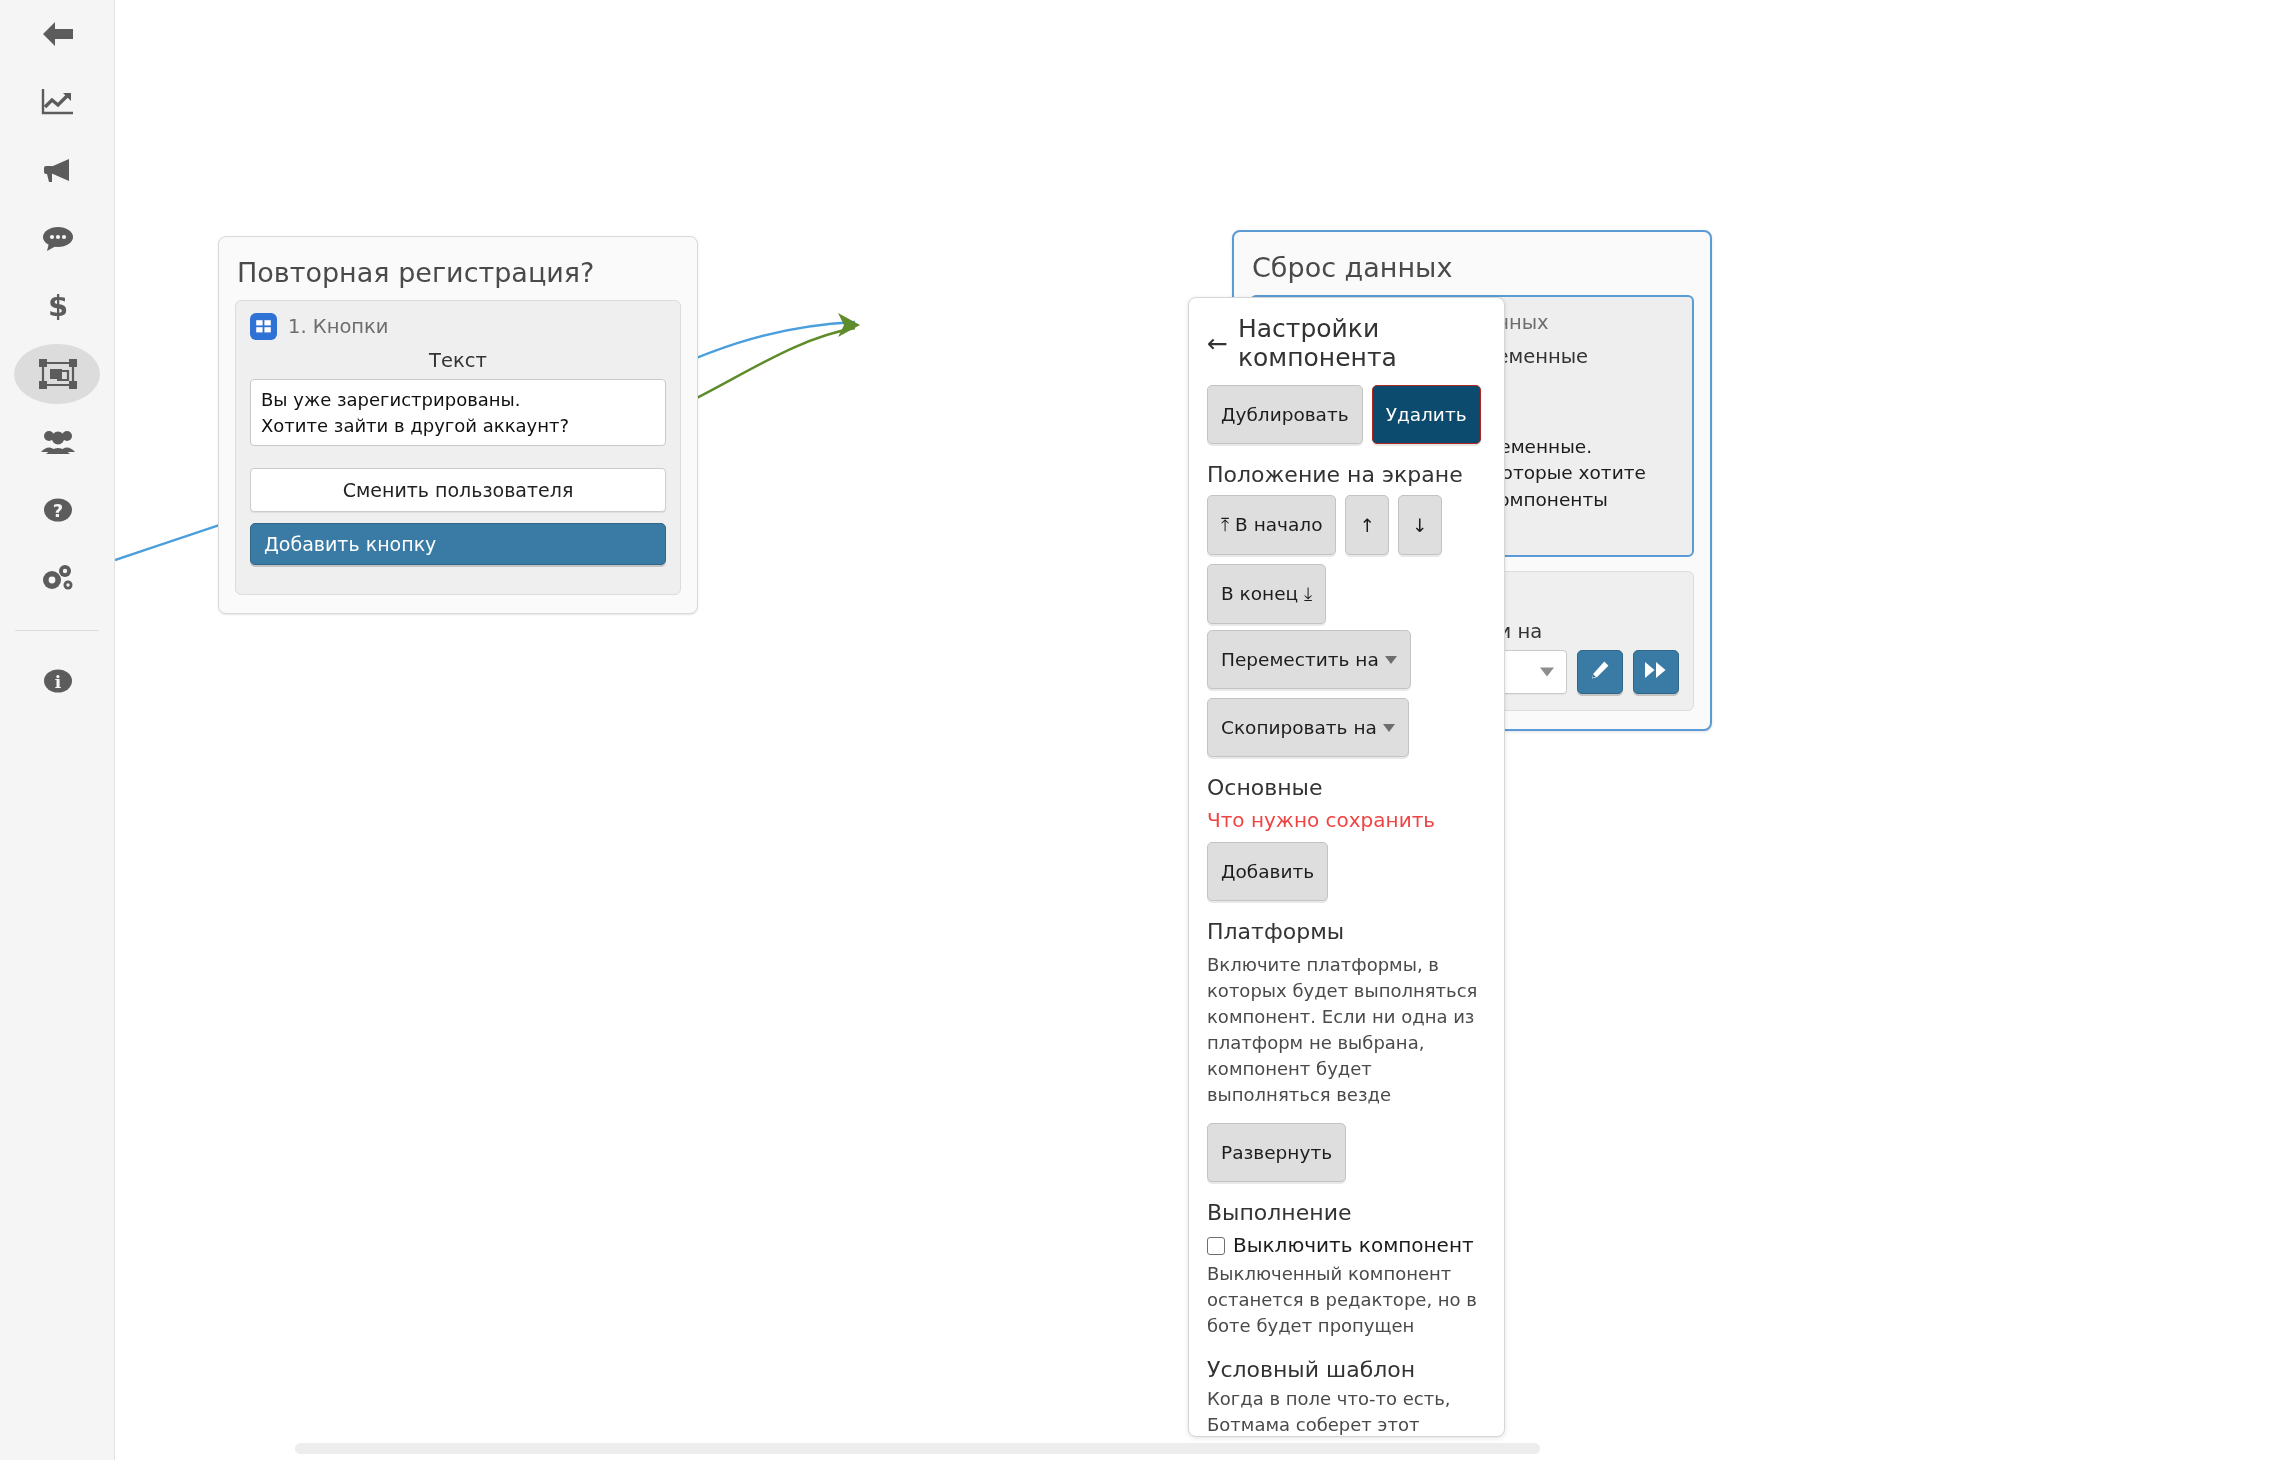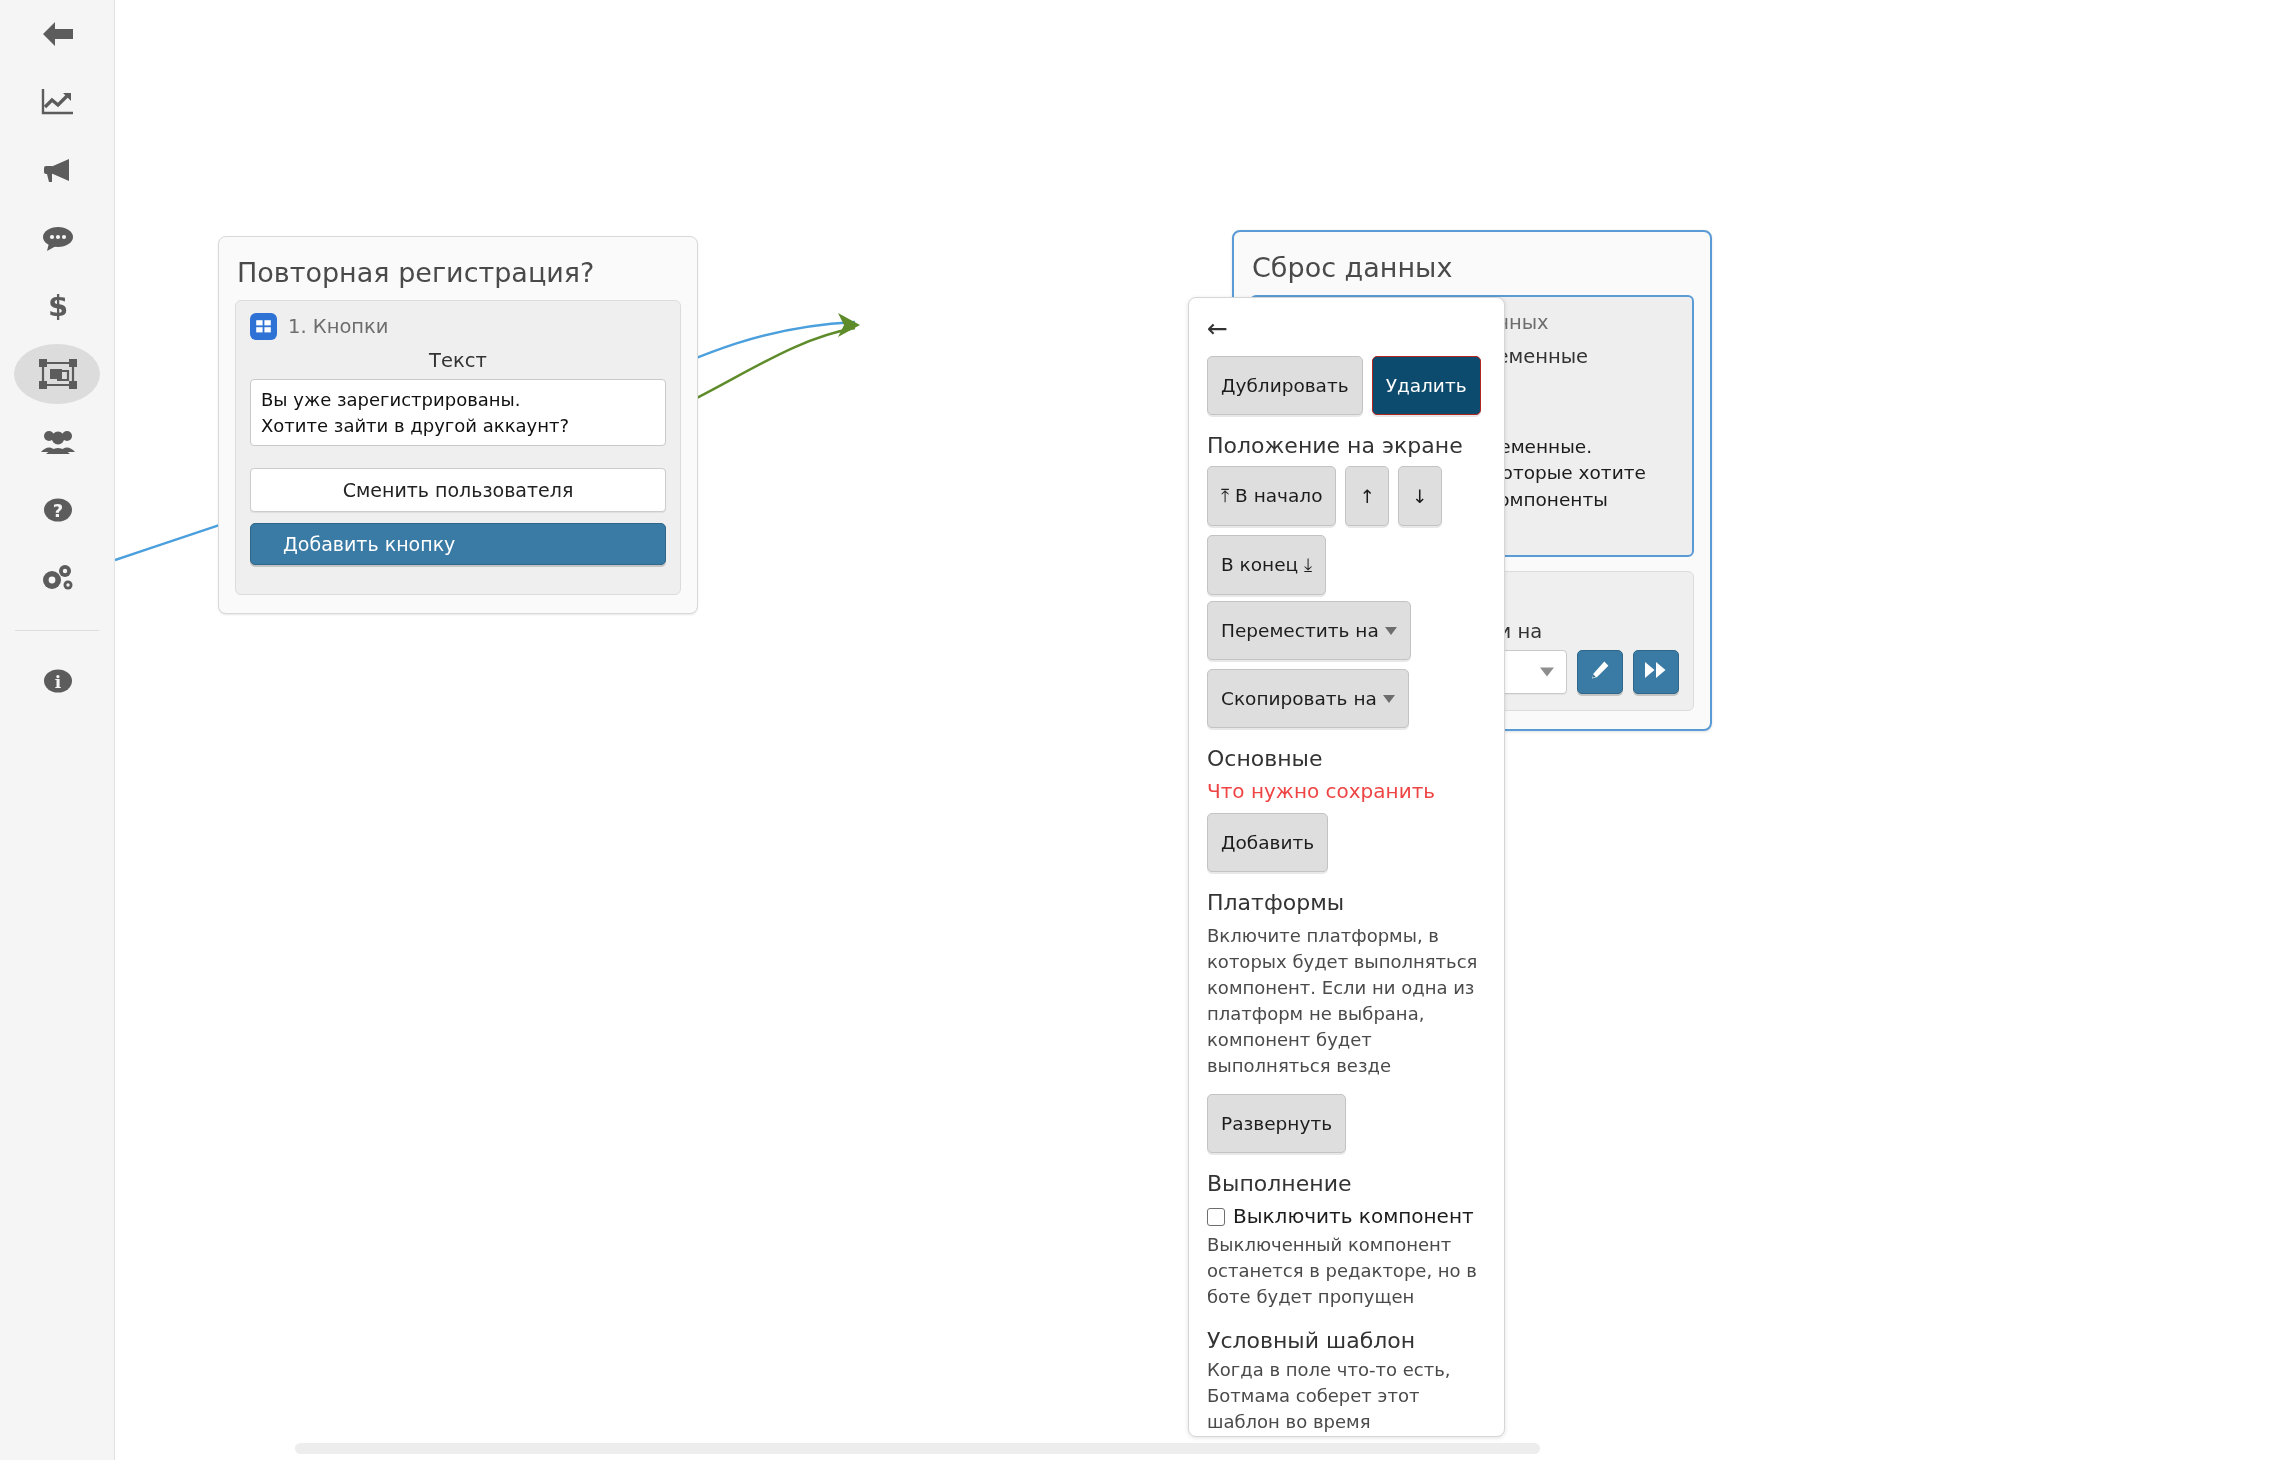--- a/index.html
+++ b/index.html
@@ -112,21 +112,21 @@
   .wide-button {
     display: block; width: 100%;
     background: #ffffff; border: 1px solid #cccccc; border-radius: 4px;
     padding: 10px 8px; font-size: 19px; color: #222222; text-align: center;
     box-shadow: 0 1px 1px rgba(0,0,0,0.07);
     margin-top: 22px; cursor: pointer;
   }
   .primary-button {
     display: block; margin: 11px auto 13px auto;
     background: #3a7ba5; border: 1px solid #2f6689; border-radius: 5px;
-    color: #ffffff; font-size: 19px; padding: 9px 32px;
+    color: #ffffff; font-size: 19px; padding: 9px 13px;
     box-shadow: 0 2px 0 rgba(0,0,0,0.18);
     cursor: pointer;
   }
 
   .radio-row { display: flex; align-items: center; gap: 9px; margin: 4px 0; }
   .radio {
     width: 19px; height: 19px; border-radius: 50%;
     border: 2px solid #b8b8b8; background: #ffffff; flex: 0 0 auto;
   }
   .radio.on { border-color: #2f72d5; position: relative; background: #ffffff; }
@@ -439,20 +439,21 @@
             </span>
           </div>
         </div>
       </div>
     </div>
 
     <div id="settings" style="left:1073px; top:297px; width:317px; height:1140px;">
 
       <div class="panel-title">
         <span class="back">←</span>
+        <span>Настройки компонента</span>
       </div>
 
       <div class="btn-row">
         <div class="gbtn">Дублировать</div>
         <div class="gbtn danger">Удалить</div>
       </div>
 
       <div class="sec-title">Положение на экране</div>
       <div class="btn-row">
         <div class="gbtn">⤒ В начало</div>

